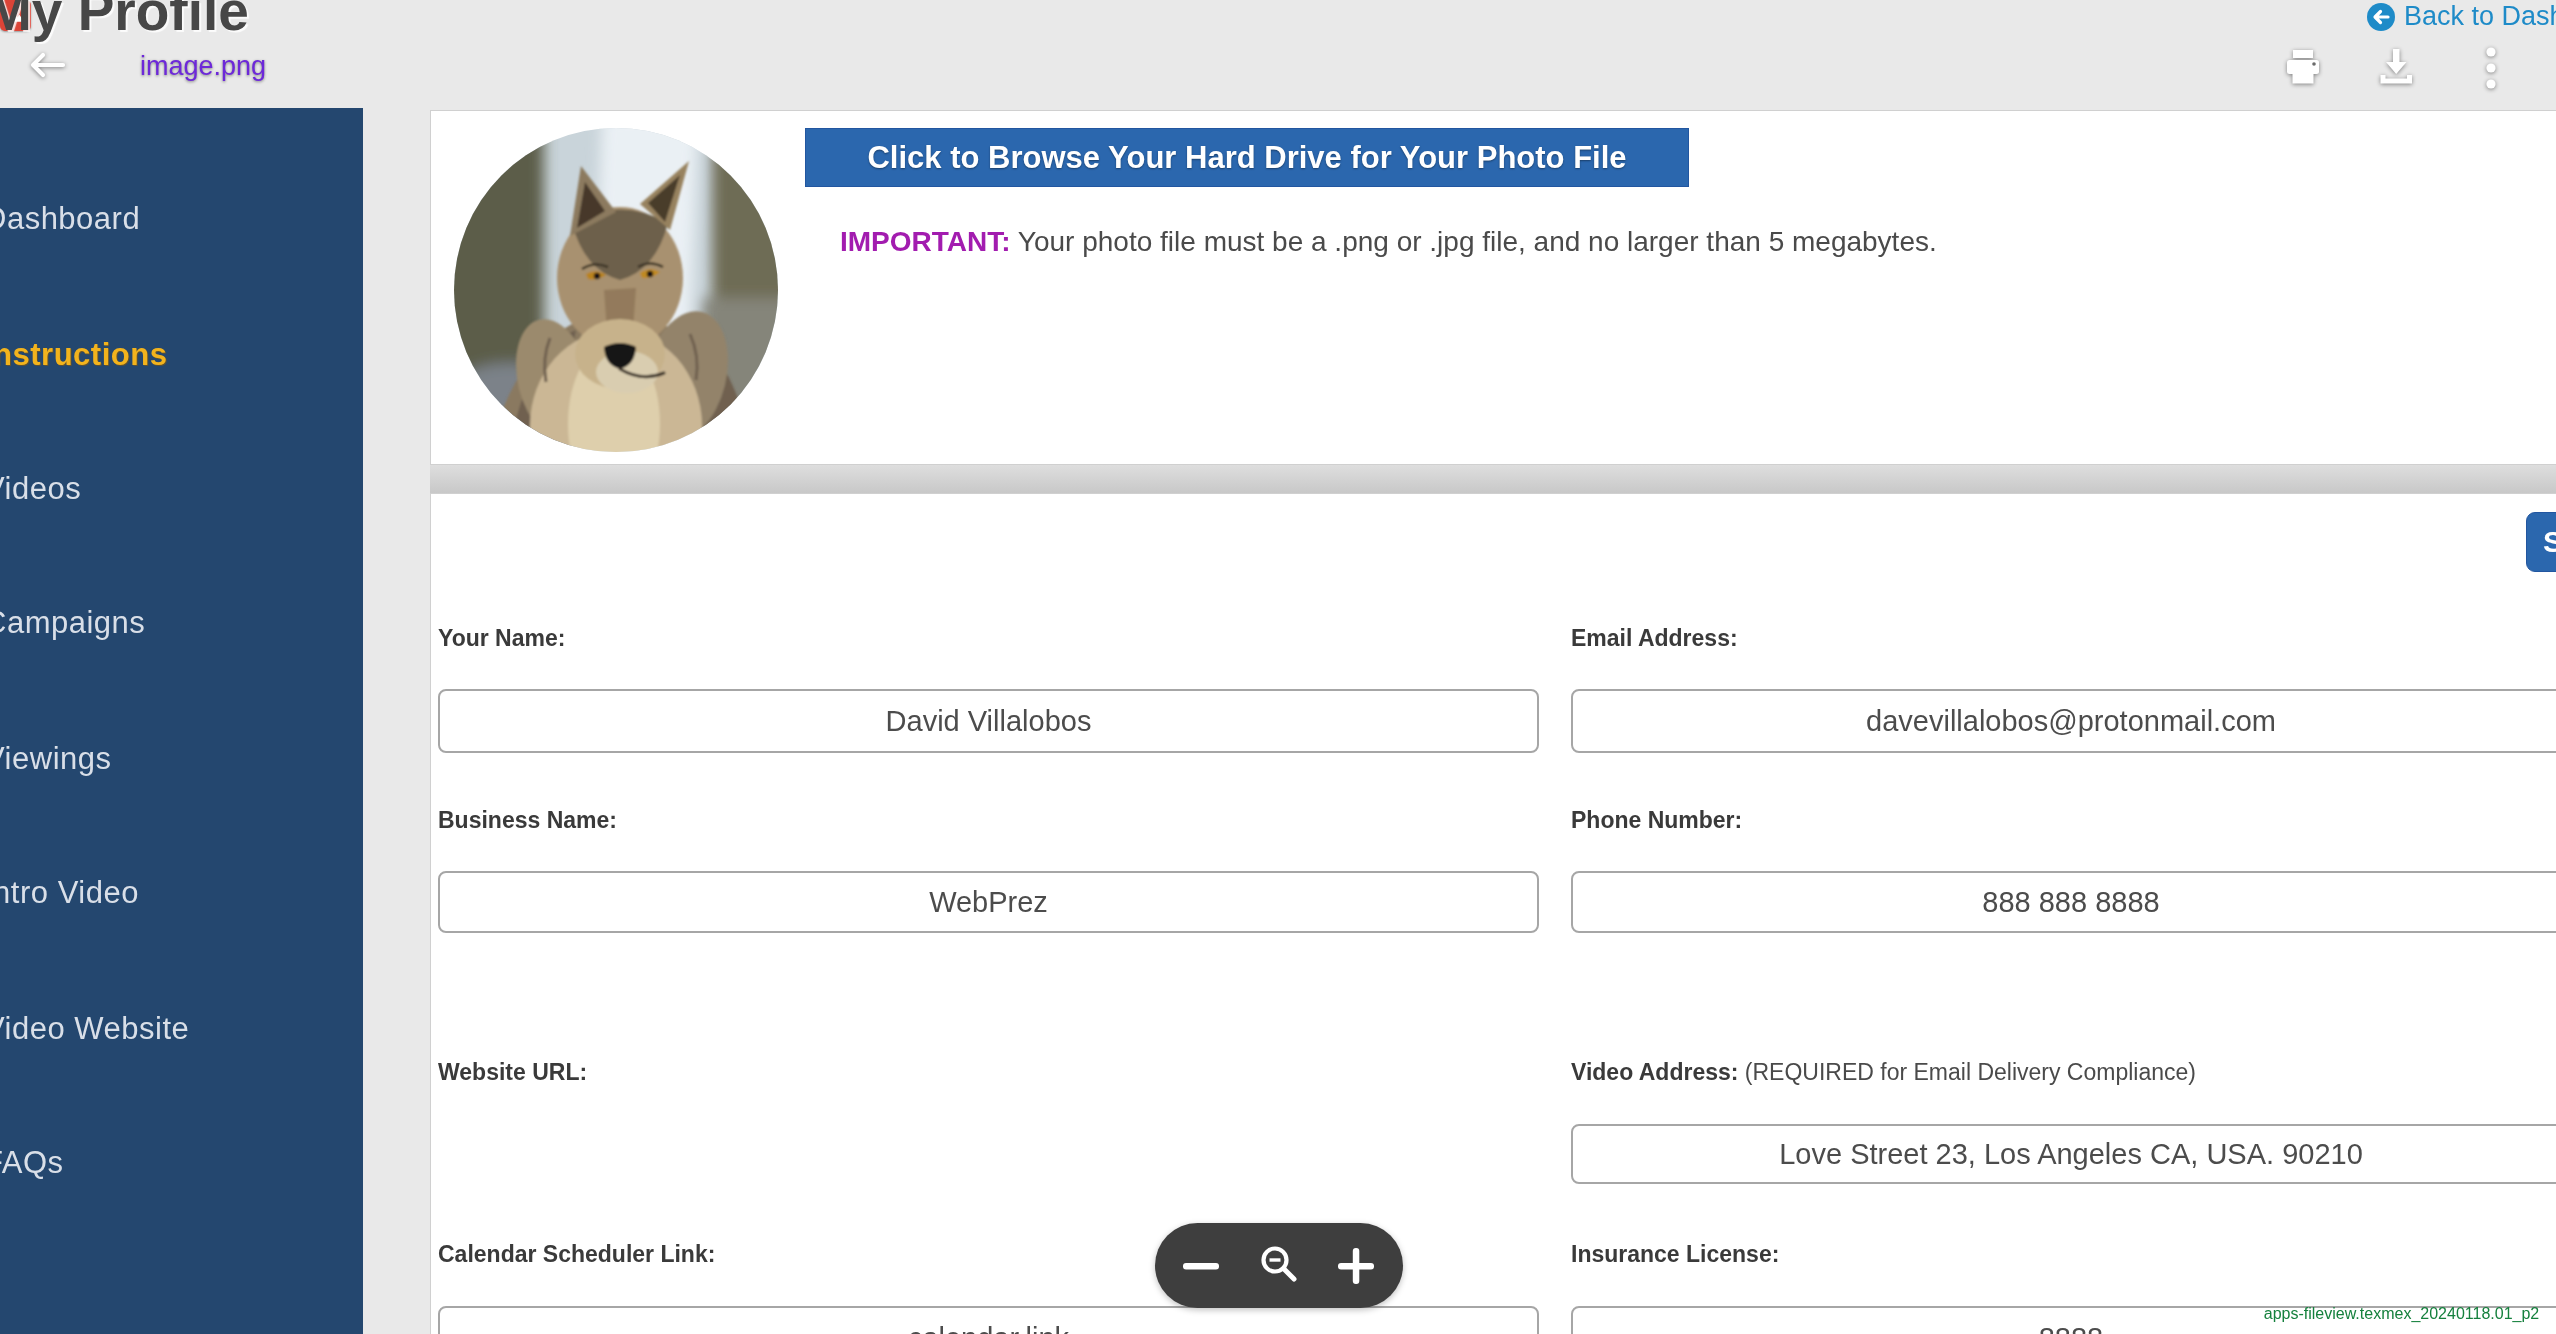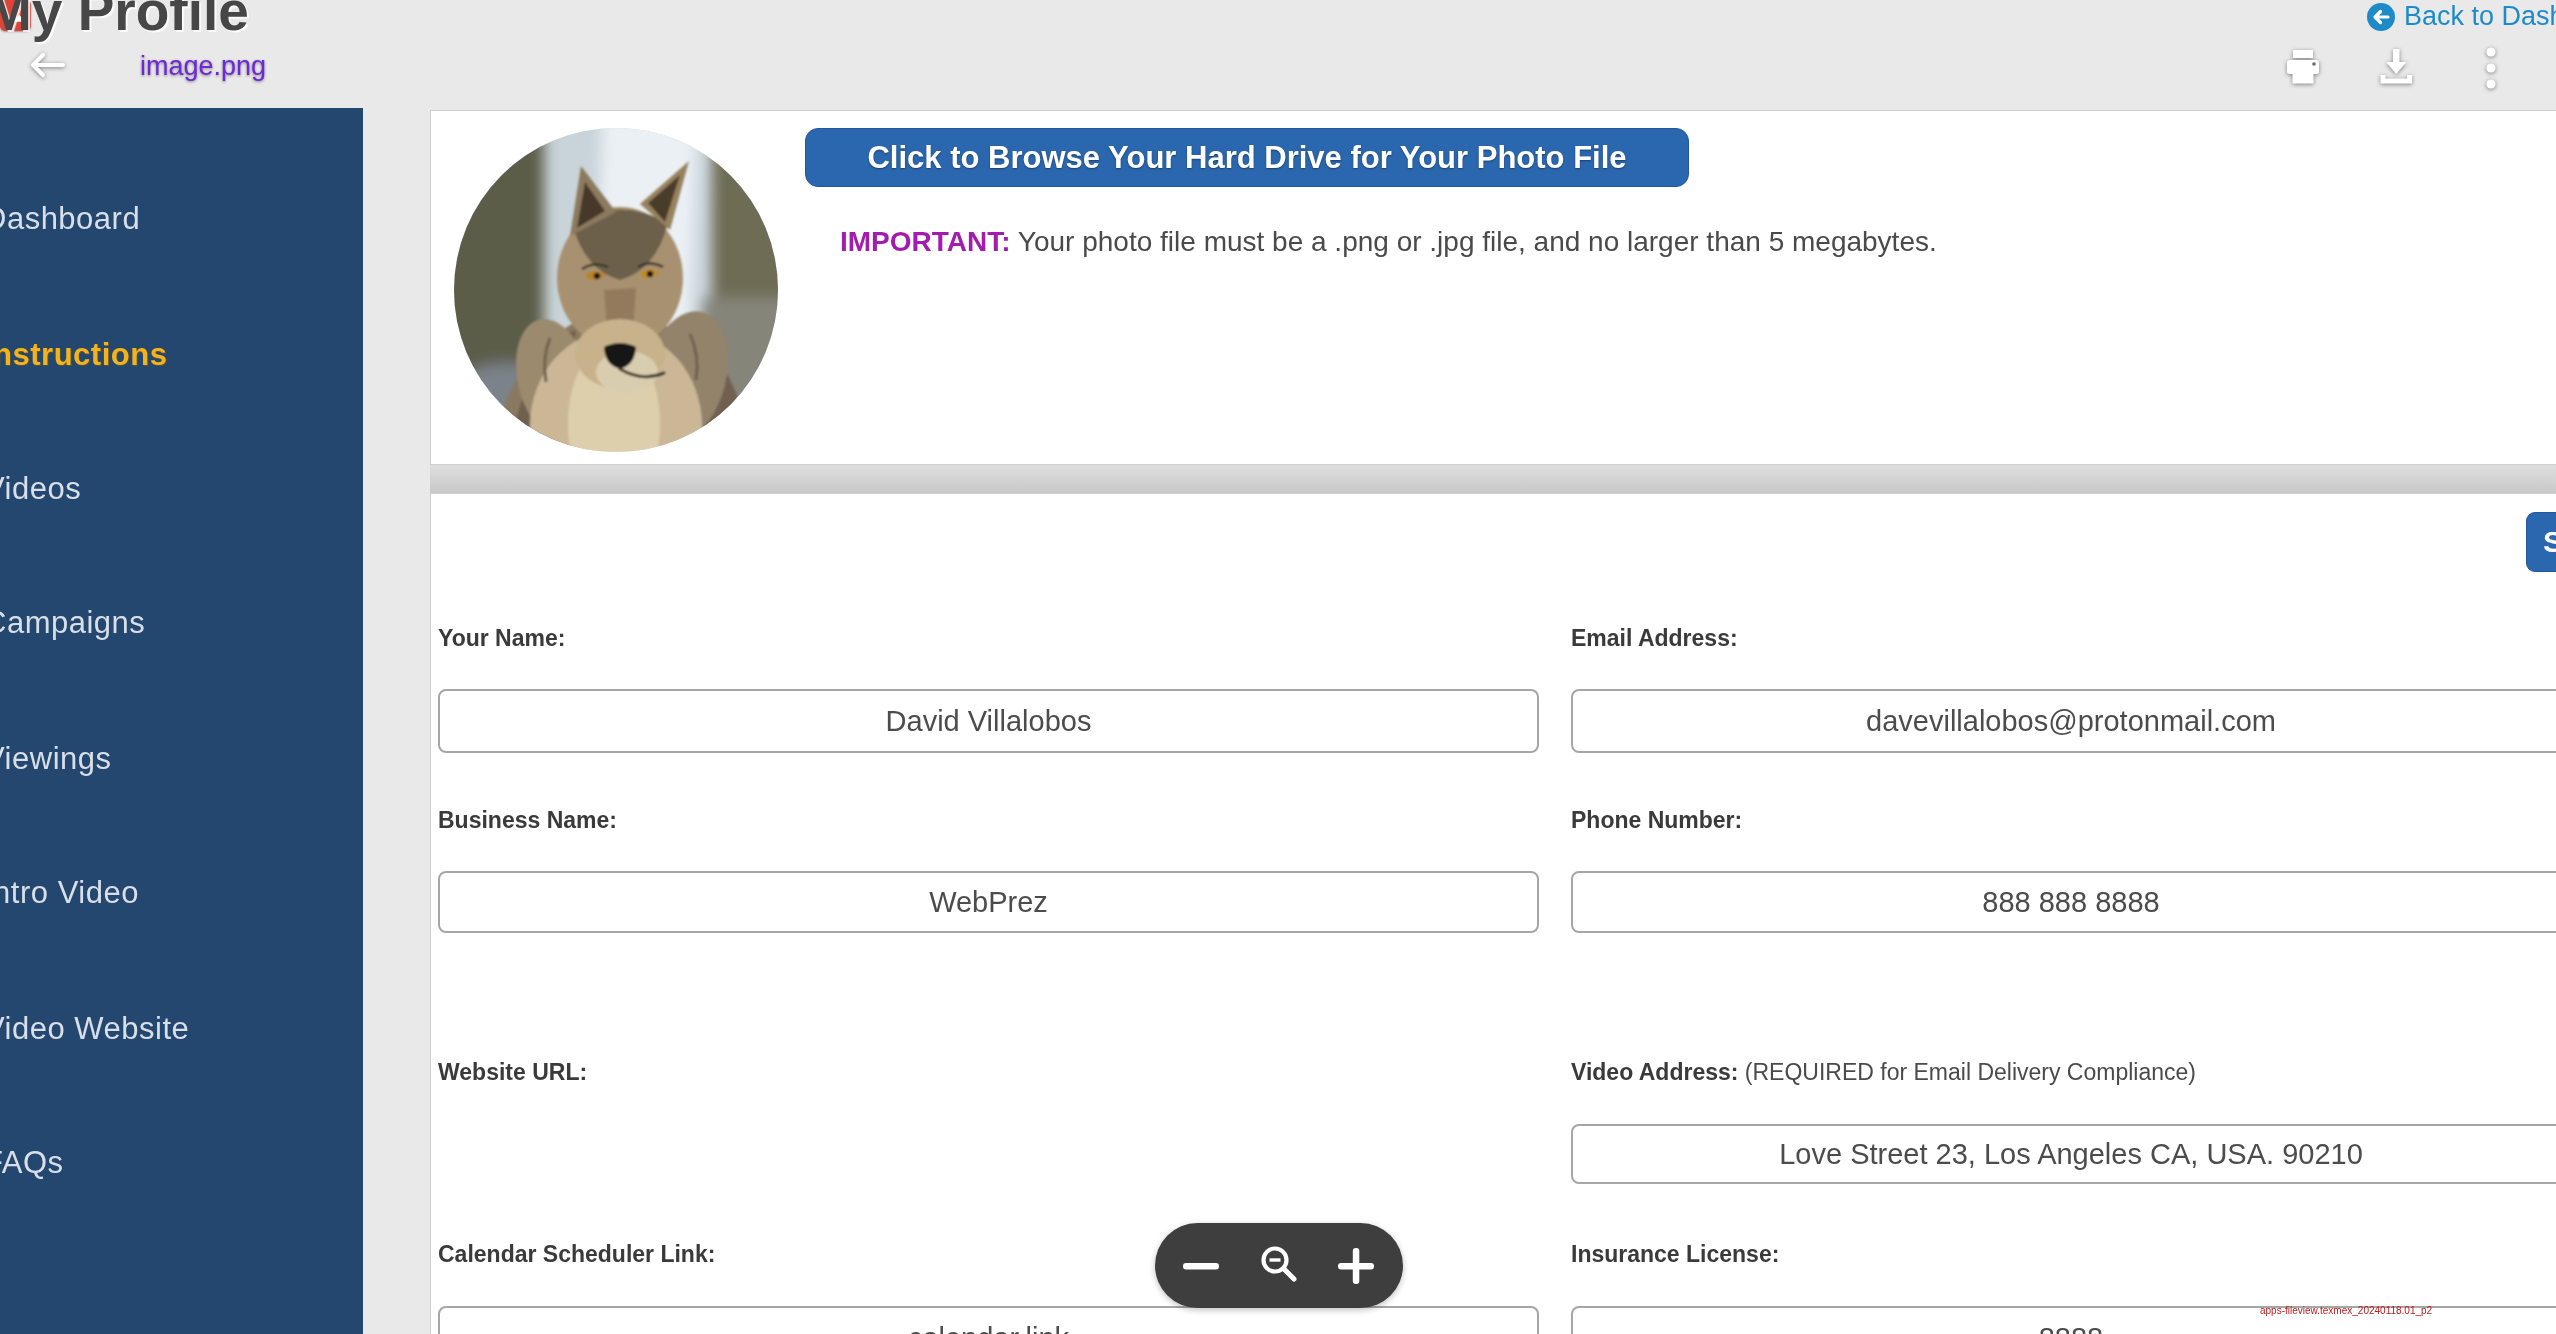--- a/index.html
+++ b/index.html
@@ -35,21 +35,21 @@
   .card{position:absolute;left:430px;width:2140px;background:#fff;border:1px solid #d0d0d0;}
   .card1{top:110px;height:355px;}
   .gap-band{position:absolute;left:430px;top:465px;width:2126px;height:28px;
             background:linear-gradient(180deg,#dedede,#c8c8c8);}
   .card2{top:493px;height:860px;}
 
   
   .photo-circle{position:absolute;left:23px;top:17px;width:324px;height:324px;border-radius:50%;
                 overflow:hidden;cursor:pointer;}
   .browse-btn{position:absolute;left:374px;top:17px;width:884px;height:59px;background:#2b67ae;
-              border:1px solid #2256a0;border-radius:13px;color:#fff;font-weight:bold;font-size:31px;
+              border:1px solid #2256a0;border-radius:0;color:#fff;font-weight:bold;font-size:31px;
               font-family:"Liberation Sans",sans-serif;display:flex;align-items:center;justify-content:center;
               text-shadow:0 1px 2px rgba(0,0,0,.4);cursor:pointer;}
   .important-line{position:absolute;left:381px;top:115px;font-size:28px;color:#4a4a4a;white-space:nowrap;}
   .important-line b{color:#a21caf;margin-left:28px;}
 
   
   .lbl{position:absolute;font-size:23px;font-weight:bold;color:#3a3a3a;white-space:nowrap;}
   .lbl .note{font-weight:normal;color:#4a4a4a;}
   .inp{position:absolute;height:64px;border:2px solid #a6a6a6;border-radius:8px;background:#fff;
        font-family:"Liberation Sans",sans-serif;font-size:29px;color:#4c4c4c;padding:0 21px;outline:none;text-align:center;}
@@ -62,22 +62,22 @@
   .agree-box{width:24px;height:24px;background:#2196f3;border-radius:4px;display:flex;
              align-items:center;justify-content:center;cursor:pointer;flex:0 0 auto;}
   .agree-text{font-size:25px;color:#555;white-space:nowrap;}
 
   
   .zoom-pill{position:absolute;left:1155px;top:1223px;width:248px;height:85px;border-radius:43px;
              background:#3e3e3e;display:flex;align-items:center;justify-content:space-between;
              padding:0 28px;box-shadow:0 2px 6px rgba(0,0,0,.25);}
   .zoom-pill .zbtn{display:flex;align-items:center;justify-content:center;cursor:pointer;}
 
-  .watermark{position:absolute;left:2260px;top:1305px;width:283px;text-align:left;font-size:10px;
-             color:#b91c1c;white-space:nowrap;}
+  .watermark{position:absolute;left:2260px;top:1305px;width:283px;text-align:center;font-size:16px;
+             color:#15803d;white-space:nowrap;}
 </style>
 </head>
 <body>
 
 <div class="page">
 
   <div class="page-title">My Profile</div>
 
   <div class="back-link">
     <span style="display:flex;">

